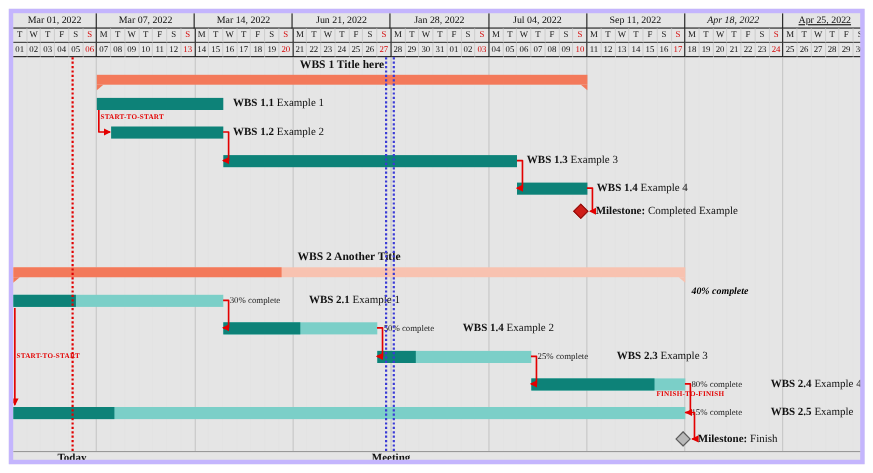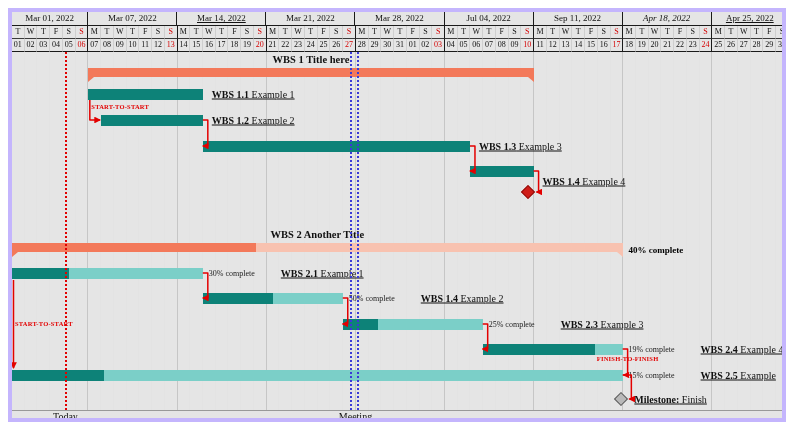--- a/index.html
+++ b/index.html
@@ -23,41 +23,41 @@
   .gcell{flex:1 1 0;box-sizing:border-box;border-right:1px solid #e3e3e3;}
   .gcell.wend{border-right-color:#c6c6c6;}
   .gcell.last{border-right:none;}
   .vline{position:absolute;top:0;height:100%;width:0;}
   .bar{position:absolute;height:11px;}
   .done{position:absolute;left:0;top:0;height:100%;}
   .group{position:absolute;height:9px;}
   .group::before{content:"";position:absolute;left:0;top:100%;width:0;height:0;border-top:5px solid var(--tipL);border-right:6px solid transparent;}
   .group::after{content:"";position:absolute;right:0;top:100%;width:0;height:0;border-top:5px solid var(--tipR);border-left:6px solid transparent;}
   .ms{position:absolute;width:10px;height:10px;box-sizing:border-box;transform:translate(-50%,-50%) rotate(45deg);}
-  .tlabel{position:absolute;transform:translateY(-50%);font-size:10px;white-space:nowrap;text-decoration:underline;}
+  .tlabel{position:absolute;transform:translateY(-50%);font-size:10px;white-space:nowrap;}
   .tlabel b{font-weight:bold;}
   .glabel{position:absolute;transform:translate(-50%,-50%);font-size:10.5px;font-weight:bold;white-space:nowrap;}
   .pct{position:absolute;transform:translateY(-50%);font-size:8px;white-space:nowrap;color:#1c1c1c;}
   .pct.bold{font-weight:bold;font-size:9px;color:#000;}
   .llabel{position:absolute;font-size:6.5px;font-weight:bold;white-space:nowrap;color:#e30000;letter-spacing:.2px;}
   .llabel.center{transform:translateX(-50%);}
   #links{position:absolute;left:0;top:0;pointer-events:none;}
-  .flabel{position:absolute;top:399px;transform:translateX(-50%);font-size:10px;font-weight:normal;white-space:nowrap;}
+  .flabel{position:absolute;top:399px;transform:translateX(-50%);font-size:10px;font-weight:bold;white-space:nowrap;}
 </style>
 </head>
 <body>
 
 <div id="stage">
   <div id="frame">
     <div id="weekRow" class="wrow">
         <div class="wcell" style="flex: 0 0 auto; width: 9.83607%;">Mar 01, 2022</div>
         <div class="wcell" style="flex: 0 0 auto; width: 11.4754%;">Mar 07, 2022</div>
-        <div class="wcell" style="flex: 0 0 auto; width: 11.4754%; text-decoration: underline;">Mar 14, 2022</div>
-        <div class="wcell" style="flex: 0 0 auto; width: 11.4754%;">Mar 21, 2022</div>
-        <div class="wcell" style="flex: 0 0 auto; width: 11.4754%;">Mar 28, 2022</div>
+        <div class="wcell" style="flex: 0 0 auto; width: 11.4754%;">Mar 14, 2022</div>
+        <div class="wcell" style="flex: 0 0 auto; width: 11.4754%;">Jun 21, 2022</div>
+        <div class="wcell" style="flex: 0 0 auto; width: 11.4754%;">Jan 28, 2022</div>
         <div class="wcell" style="flex: 0 0 auto; width: 11.4754%;">Jul 04, 2022</div>
         <div class="wcell" style="flex: 0 0 auto; width: 11.4754%;">Sep 11, 2022</div>
         <div class="wcell" style="flex: 0 0 auto; width: 11.4754%; font-style: italic;">Apr 18, 2022</div>
         <div class="wcell last" style="flex: 0 0 auto; width: 9.83607%;">Apr 25, 2022</div>
       </div>
     <div id="letterRow" class="drow">
         <div class="dcell">T</div>
         <div class="dcell">W</div>
         <div class="dcell">T</div>
         <div class="dcell">F</div>
@@ -249,46 +249,47 @@
       <div id="bars">
           <div class="group" style="left: 76.3279px; top: 16px; width: 445.246px; background: rgb(243, 121, 90); --tipL: #f3795a; --tipR: #f3795a;"></div>
           <div class="glabel" style="left: 298.951px; top: 7px;">WBS 1 Title here</div>
           <div class="bar" style="left: 76.3279px; top: 37px; width: 114.492px; background: rgb(13, 130, 120);"></div>
           <div class="tlabel" style="left: 199.82px; top: 42px;"><b>WBS 1.1</b> Example 1</div>
           <div class="bar" style="left: 89.0492px; top: 63px; width: 101.77px; background: rgb(13, 130, 120);"></div>
           <div class="tlabel" style="left: 199.82px; top: 68px;"><b>WBS 1.2</b> Example 2</div>
           <div class="bar" style="left: 190.82px; top: 89px; width: 267.148px; background: rgb(13, 130, 120);"></div>
           <div class="tlabel" style="left: 466.967px; top: 94px;"><b>WBS 1.3</b> Example 3</div>
           <div class="bar" style="left: 457.967px; top: 114px; width: 63.6066px; background: rgb(13, 130, 120);"></div>
-          <div class="tlabel" style="left: 530.574px; top: 129px;"><b>WBS 1.4</b> Example 4</div>
+          <div class="tlabel" style="left: 530.574px; top: 119px;"><b>WBS 1.4</b> Example 4</div>
           <div class="ms" style="left: 516.485px; top: 140px; background: rgb(207, 29, 24); border: 1.5px solid rgb(143, 15, 12);"></div>
+          <div class="tlabel" style="left: 529.485px; top: 140px;"><b>Milestone:</b> Completed Example</div>
           <div class="group" style="left: 0px; top: 191px; width: 610.623px; background: rgb(248, 194, 176); --tipL: #f3795a; --tipR: #f8c2b0;">
             <div class="done" style="width: 40%; background: rgb(243, 121, 90);"></div>
           </div>
           <div class="glabel" style="left: 305.311px; top: 182px;">WBS 2 Another Title</div>
-          <div class="pct bold" style="left: 616.623px; top: 198px;">40% complete</div>
+          <div class="pct bold" style="left: 616.623px; top: 212px; font-style: italic;">40% complete</div>
           <div class="bar" style="left: 0px; top: 216px; width: 190.82px; background: rgb(123, 207, 200);">
             <div class="done" style="width: 30%; background: rgb(13, 130, 120);"></div>
           </div>
           <div class="pct" style="left: 196.82px; top: 221px;">30% complete</div>
           <div class="tlabel" style="left: 268.82px; top: 221px;"><b>WBS 2.1</b> Example 1</div>
           <div class="bar" style="left: 190.82px; top: 241px; width: 139.934px; background: rgb(123, 207, 200);">
             <div class="done" style="width: 50%; background: rgb(13, 130, 120);"></div>
           </div>
           <div class="pct" style="left: 336.754px; top: 246px;">50% complete</div>
           <div class="tlabel" style="left: 408.754px; top: 246px;"><b>WBS 1.4</b> Example 2</div>
           <div class="bar" style="left: 330.754px; top: 267px; width: 139.934px; background: rgb(123, 207, 200);">
             <div class="done" style="width: 25%; background: rgb(13, 130, 120);"></div>
           </div>
           <div class="pct" style="left: 476.689px; top: 272px;">25% complete</div>
           <div class="tlabel" style="left: 548.689px; top: 272px;"><b>WBS 2.3</b> Example 3</div>
           <div class="bar" style="left: 470.689px; top: 292px; width: 139.934px; background: rgb(123, 207, 200);">
             <div class="done" style="width: 80%; background: rgb(13, 130, 120);"></div>
           </div>
-          <div class="pct" style="left: 616.623px; top: 297px;">19% complete</div>
+          <div class="pct" style="left: 616.623px; top: 297px;">80% complete</div>
           <div class="tlabel" style="left: 688.623px; top: 297px;"><b>WBS 2.4</b> Example 4</div>
           <div class="bar" style="left: 0px; top: 318px; width: 610.623px; background: rgb(123, 207, 200);">
             <div class="done" style="width: 15%; background: rgb(13, 130, 120);"></div>
           </div>
           <div class="pct" style="left: 616.623px; top: 323px;">15% complete</div>
           <div class="tlabel" style="left: 688.623px; top: 323px;"><b>WBS 2.5</b> Example</div>
           <div class="ms" style="left: 609.351px; top: 347px; background: rgb(185, 185, 185); border: 1.5px solid rgb(90, 90, 90);"></div>
           <div class="tlabel" style="left: 622.351px; top: 347px;"><b>Milestone:</b> Finish</div>
         </div>
       <div id="marks">

